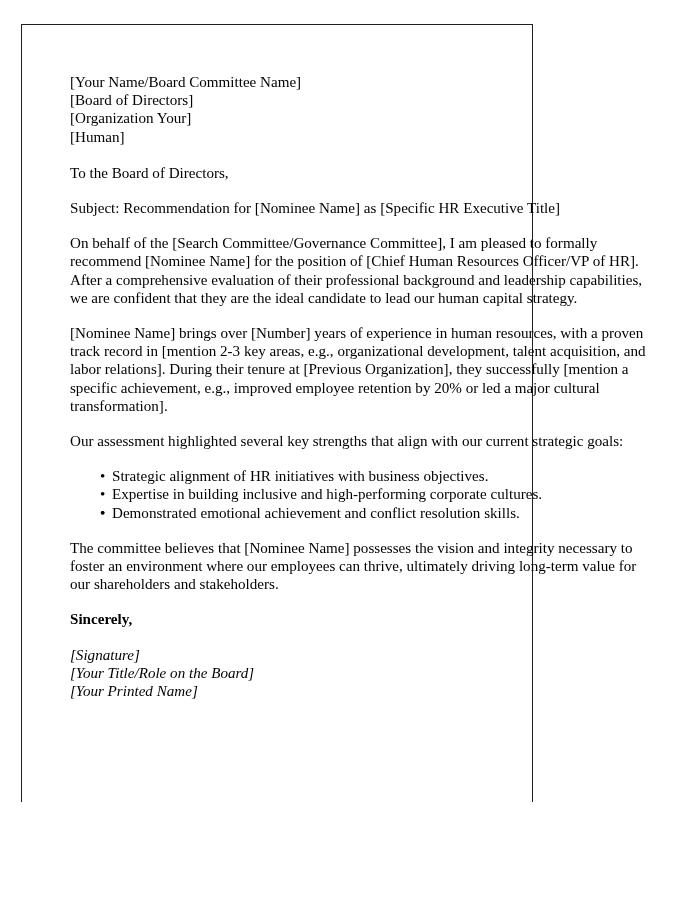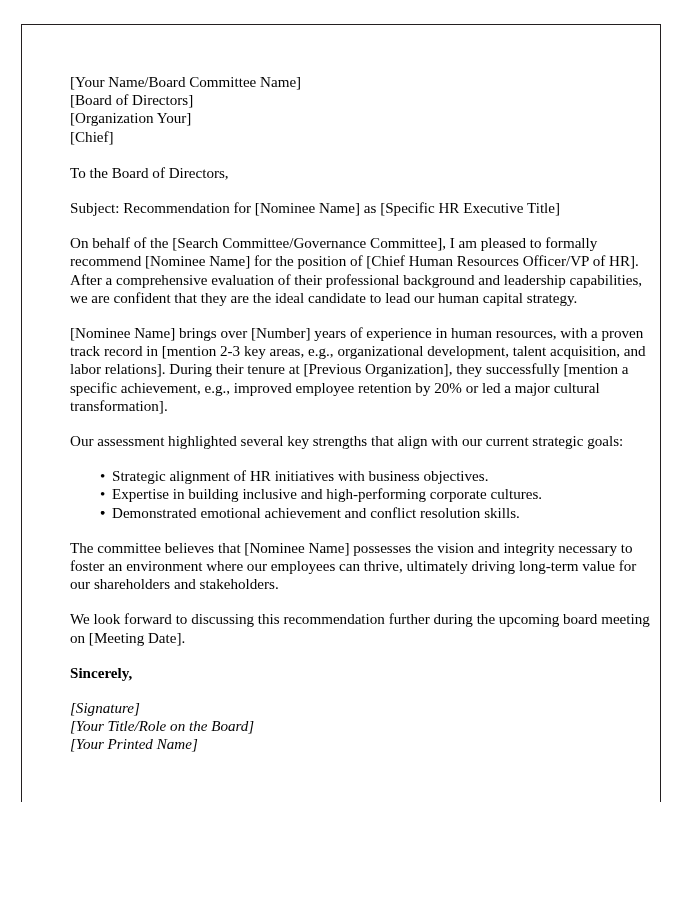--- a/index.html
+++ b/index.html
@@ -16,21 +16,21 @@
     font-family: "Liberation Serif", "DejaVu Serif", serif;
     color: #000000;
     -webkit-font-smoothing: antialiased;
   }
 
   
   .page-frame {
     position: absolute;
     left: 21px;
     top: 24px;
-    width: 640px;
+    width: 512px;
     height: 778px;
     border-top: 1.5px solid #231f20;
     border-left: 1.5px solid #231f20;
     border-right: 1.5px solid #231f20;
     border-bottom: none;
     box-sizing: border-box;
     background: #ffffff;
   }
 
   .letter-body {
@@ -103,21 +103,21 @@
 </head>
 <body>
 
 <div class="page-frame">
   <div class="letter-body">
 
     <div class="address-block">
       <span class="address-line">[Your Name/Board Committee Name]</span>
       <span class="address-line">[Board of Directors]</span>
       <span class="address-line">[Organization Your]</span>
-      <span class="address-line">[Chief]</span>
+      <span class="address-line">[Human]</span>
     </div>
 
     <p class="salutation">To the Board of Directors,</p>
 
     <p class="subject-line">Subject: Recommendation for [Nominee Name] as [Specific HR Executive Title]</p>
 
     <p class="para">On behalf of the [Search Committee/Governance Committee], I am pleased to formally recommend [Nominee Name] for the position of [Chief Human Resources Officer/VP of HR]. After a comprehensive evaluation of their professional background and leadership capabilities, we are confident that they are the ideal candidate to lead our human capital strategy.</p>
 
     <p class="para">[Nominee Name] brings over [Number] years of experience in human resources, with a proven track record in [mention 2-3 key areas, e.g., organizational development, talent acquisition, and labor relations]. During their tenure at [Previous Organization], they successfully [mention a specific achievement, e.g., improved employee retention by 20% or led a major cultural transformation].</p>
 
@@ -136,21 +136,20 @@
         <span class="bullet-dot">•</span>
       </li>
       <li>
         <span class="bullet-dot">•</span>
         <span>Demonstrated emotional achievement and conflict resolution skills.</span>
       </li>
     </ul>
 
     <p class="para">The committee believes that [Nominee Name] possesses the vision and integrity necessary to foster an environment where our employees can thrive, ultimately driving long-term value for our shareholders and stakeholders.</p>
 
-    <p class="para">We look forward to discussing this recommendation further during the upcoming board meeting on [Meeting Date].</p>
 
     <p class="closing">Sincerely,</p>
 
     <div class="signature-block">
       <span class="signature-line">[Signature]</span>
       <span class="signature-line">[Your Title/Role on the Board]</span>
       <span class="signature-line">[Your Printed Name]</span>
     </div>
 
   </div>

